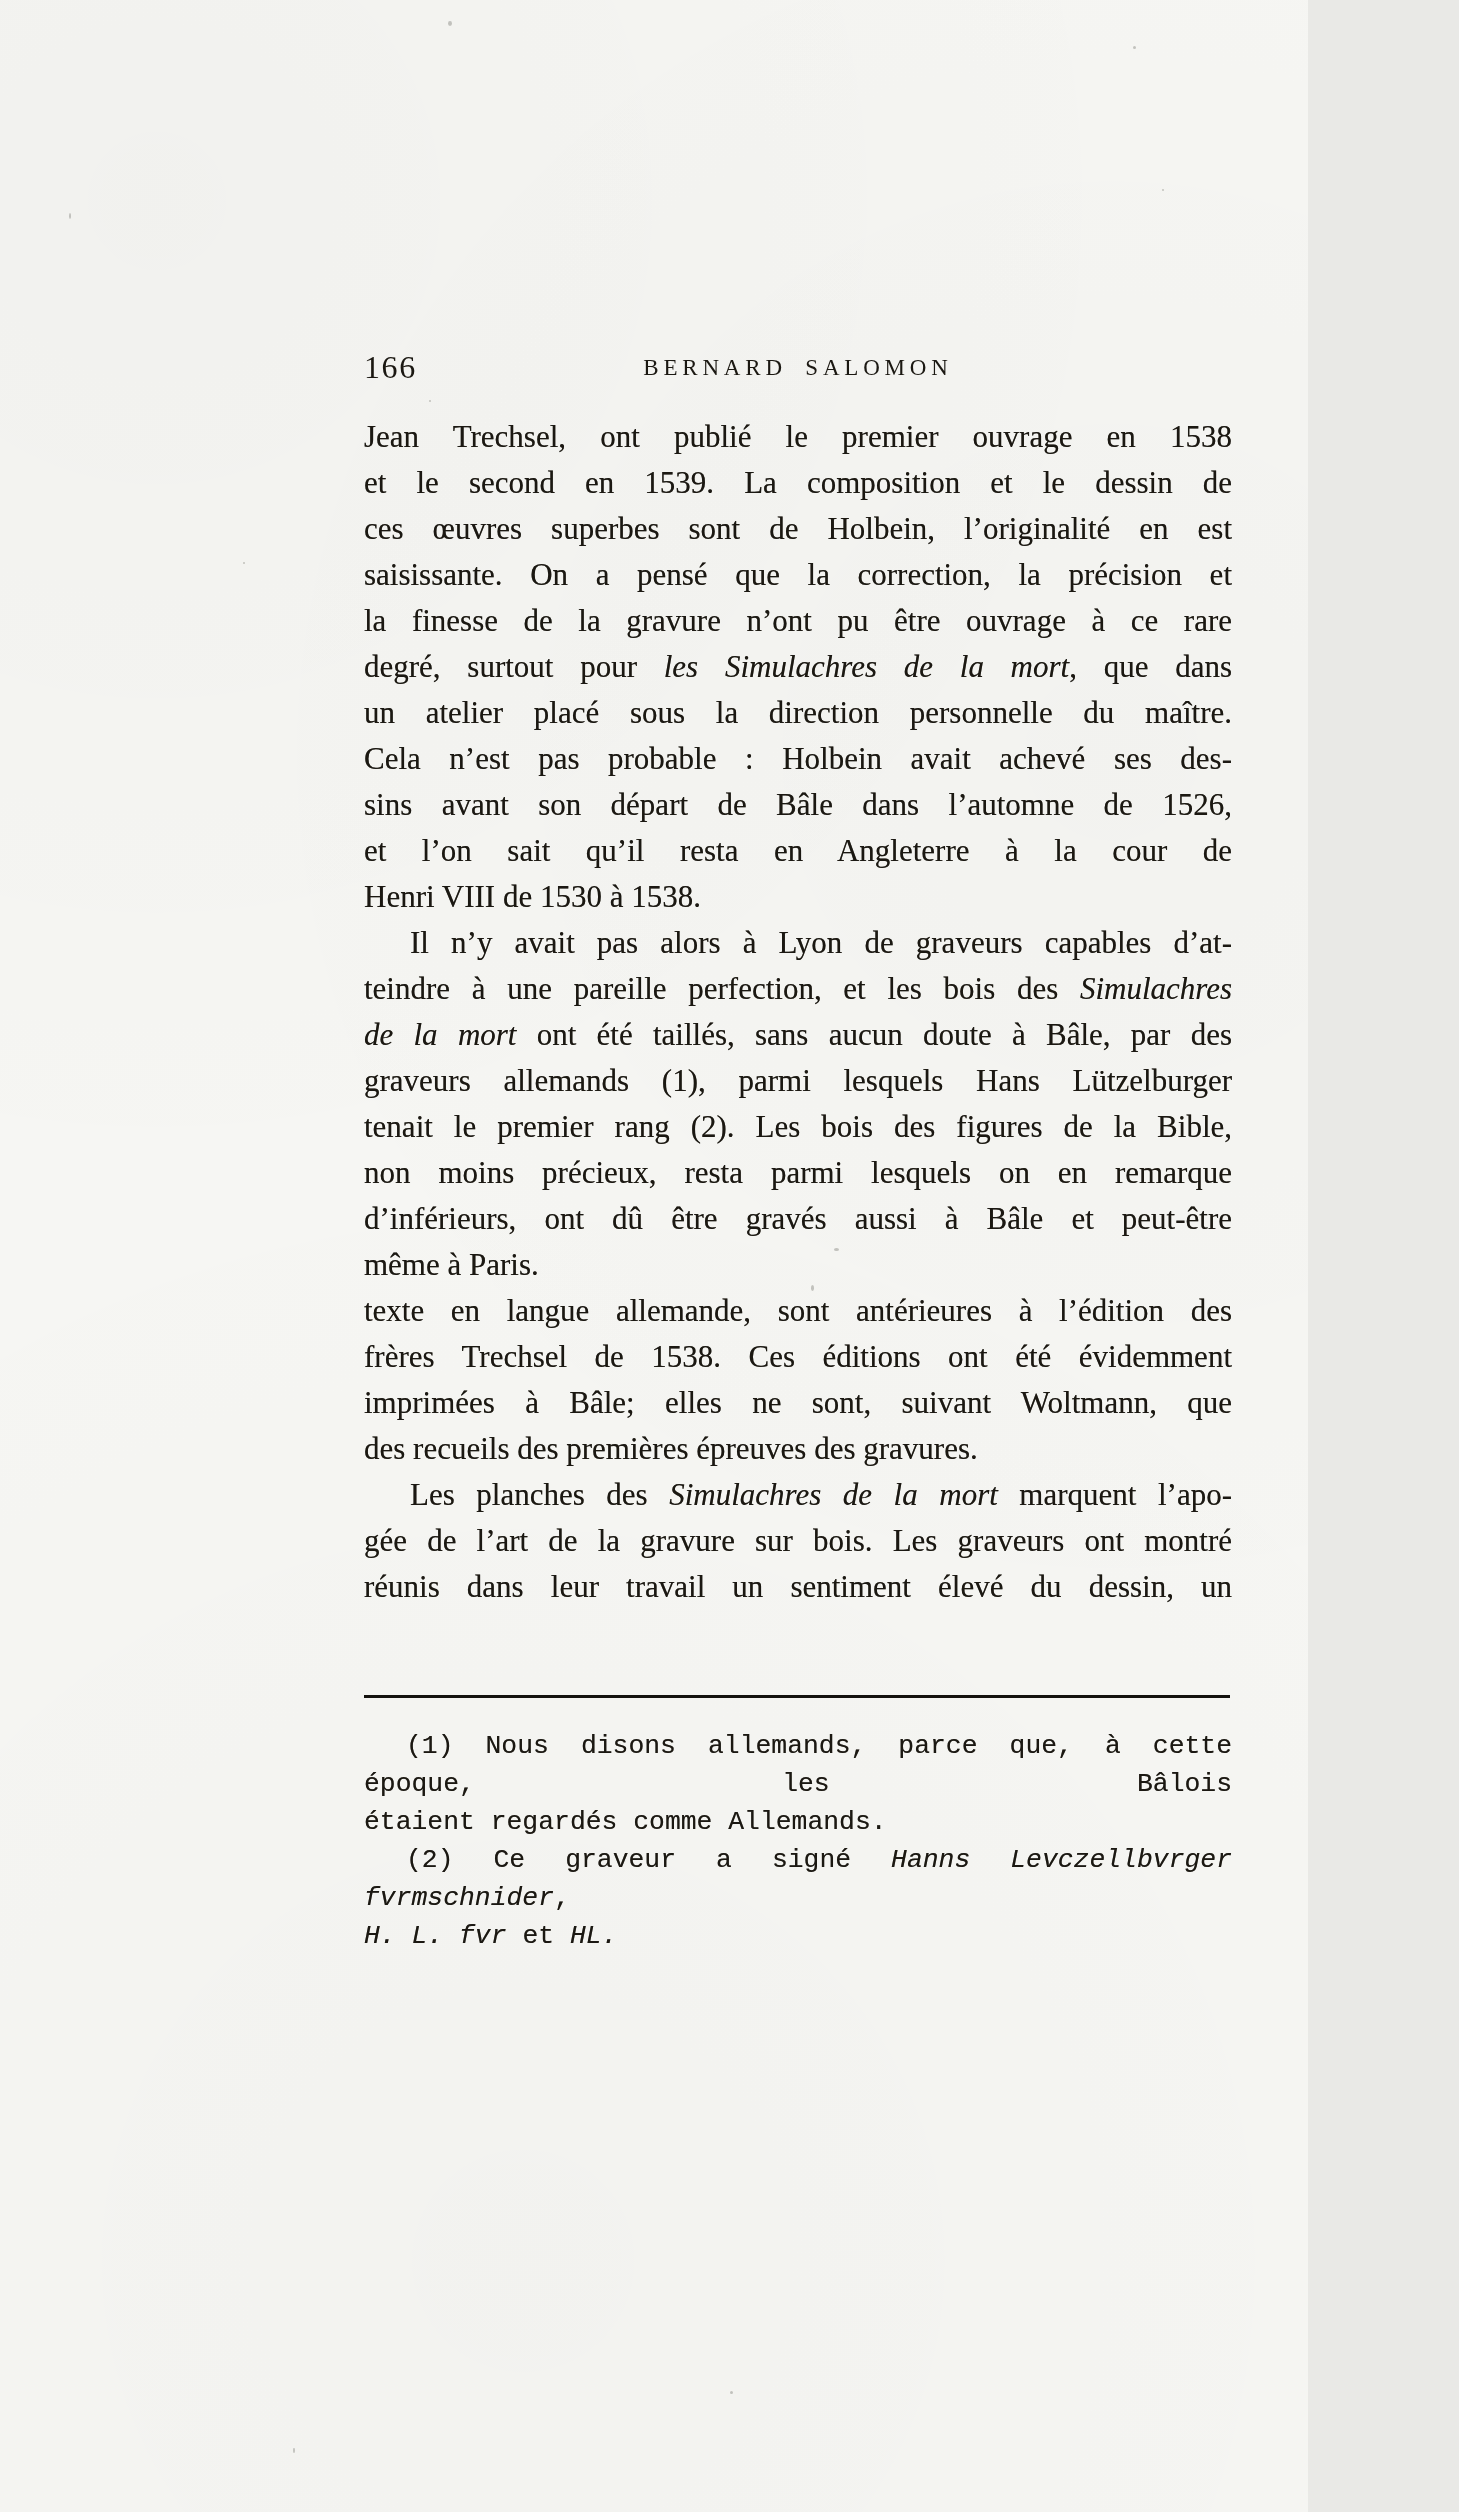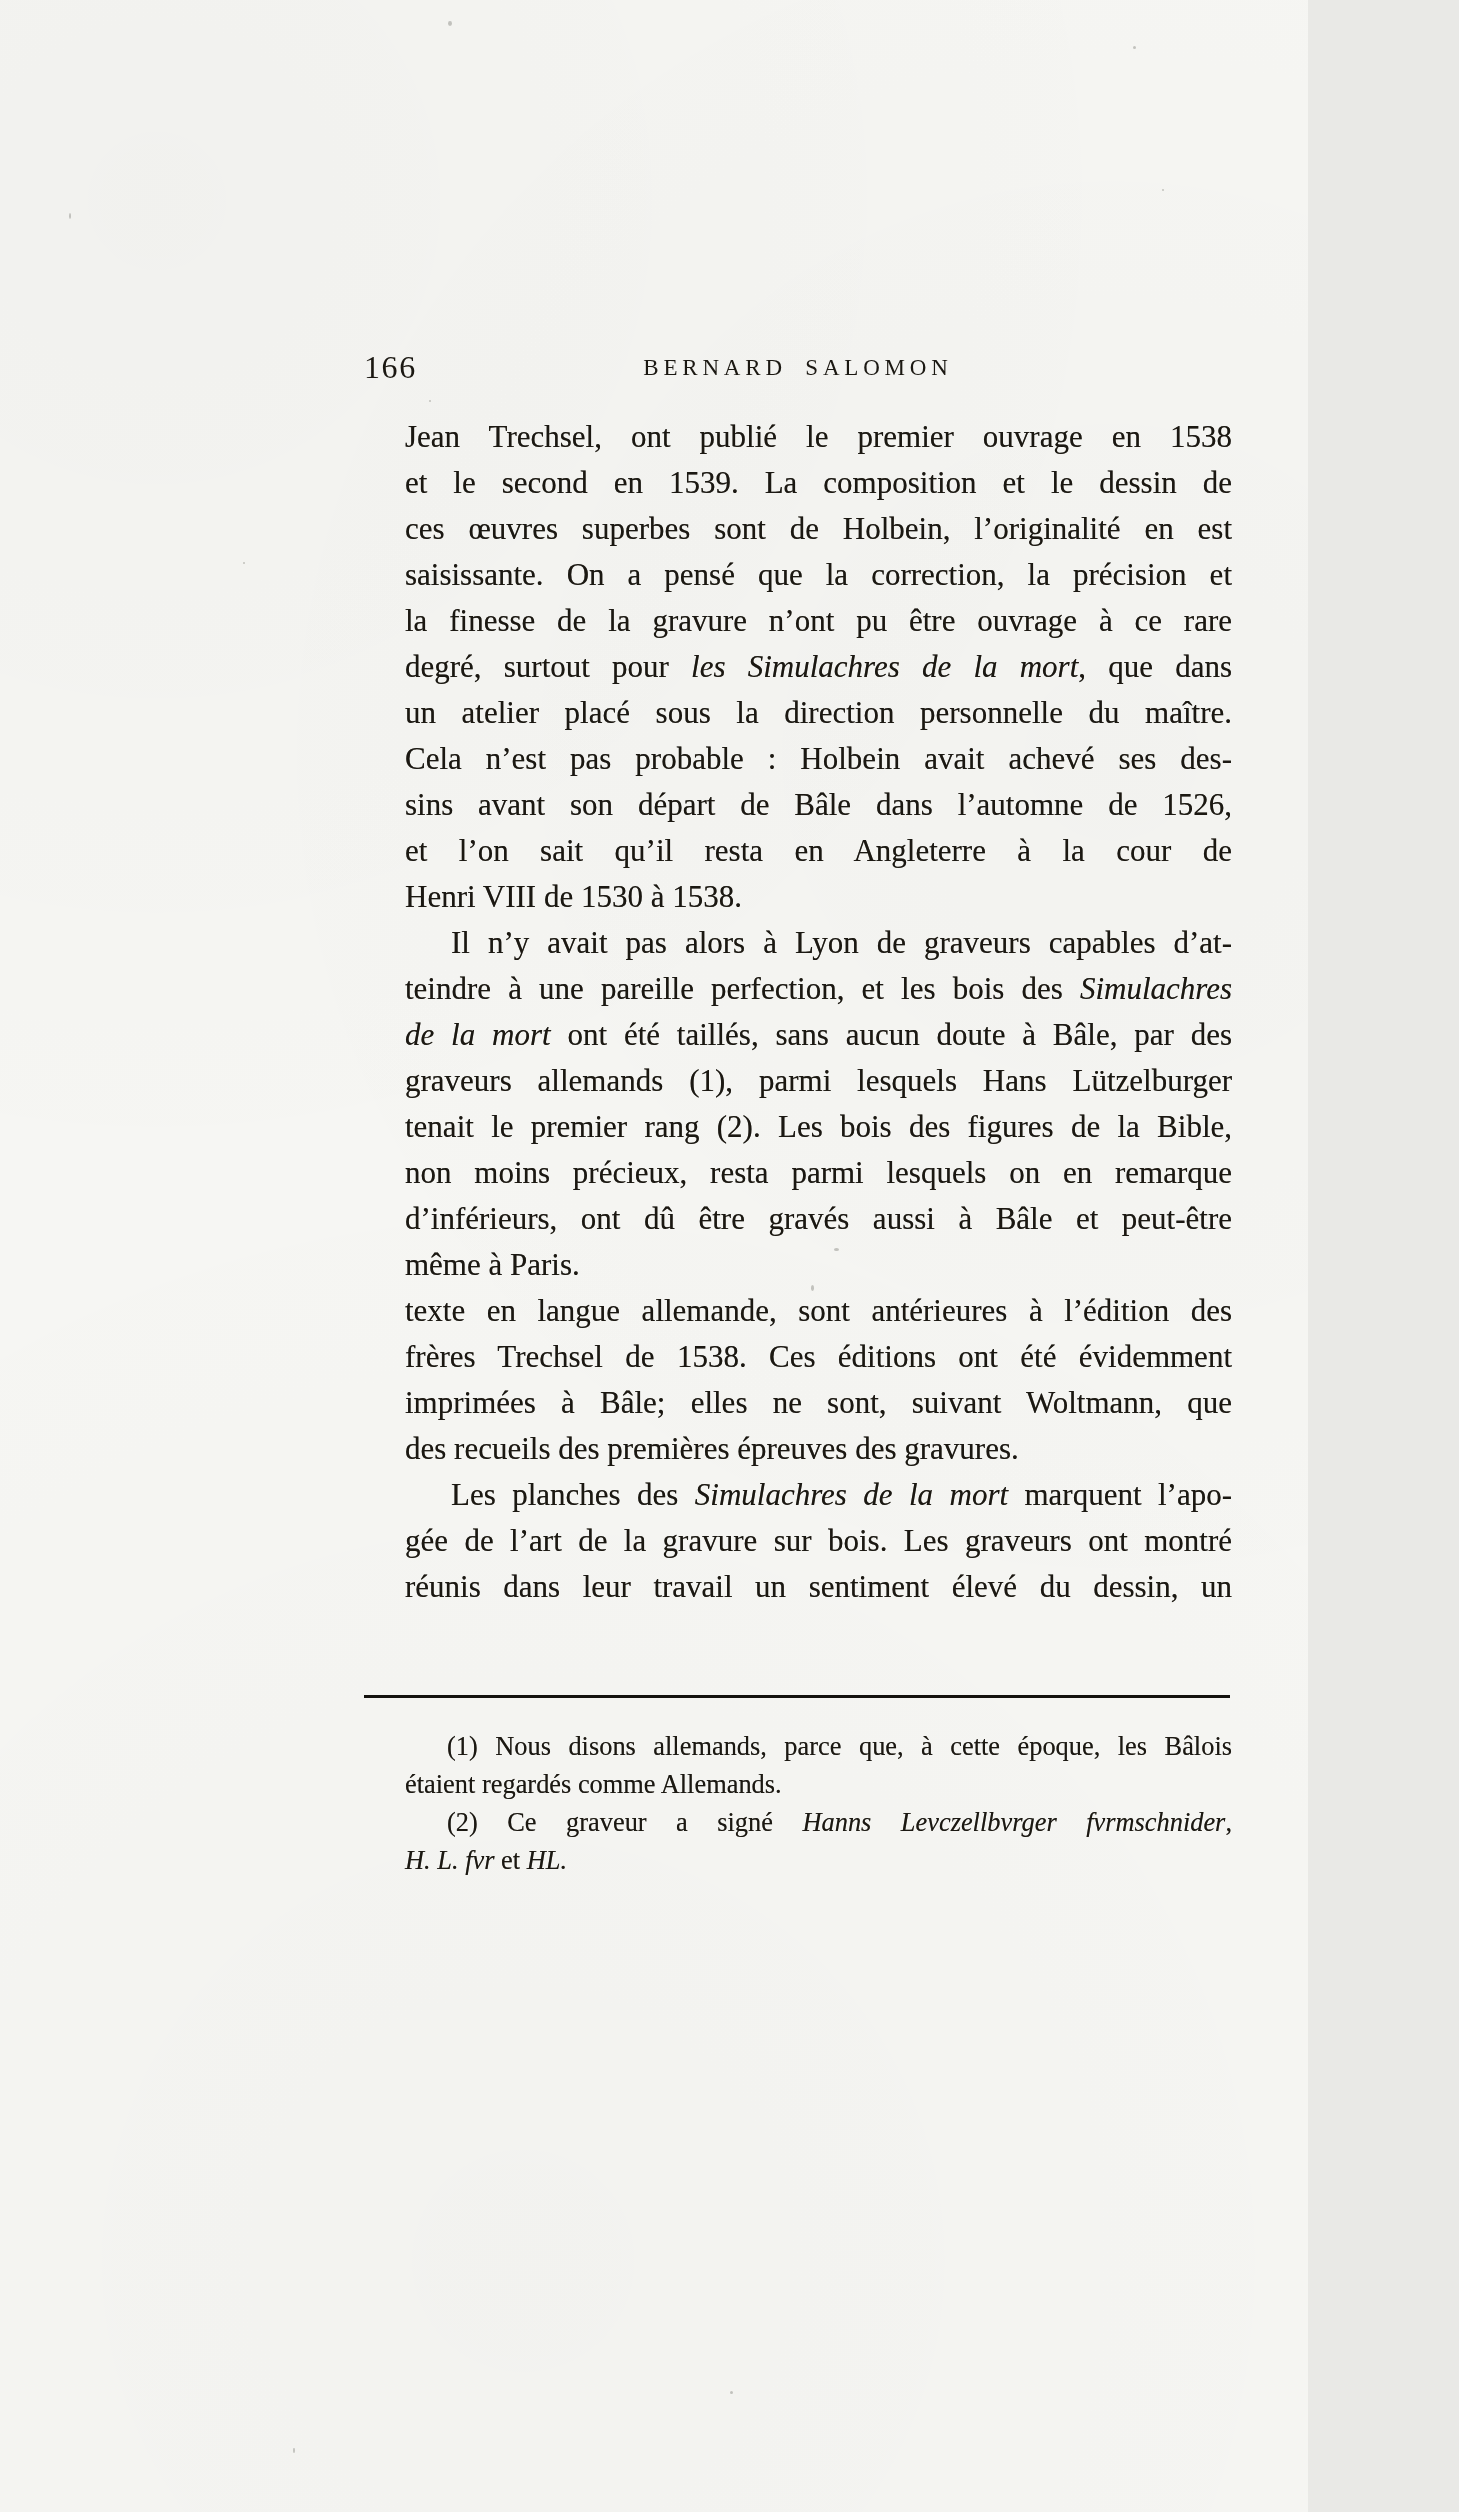--- a/index.html
+++ b/index.html
@@ -34,35 +34,35 @@
     text-align:center;font-size:23px;letter-spacing:4.8px;
     word-spacing:8px;
   }
   .textcol{
     position:absolute;left:364px;top:414px;width:868px;
   }
   .tline{
     font-size:31px;line-height:46px;
     text-align:left;
     text-shadow:0 0 0.4px rgba(20,16,8,0.55);
-    margin-left:41px;
   }
   .tline.just{text-align:justify;text-align-last:justify;}
   .tline.ind{text-indent:46px;}
   .it{font-style:italic;}
   .rule{
     position:absolute;left:364px;top:1695px;width:866px;height:3.2px;
     background:var(--rule);
   }
   .footcol{
     position:absolute;left:364px;top:1727px;width:868px;
   }
   .footcol .tline{
     font-size:26.4px;line-height:38px;
     text-shadow:0 0 0.3px rgba(20,16,8,0.5);
+    font-family:Liberation Mono, monospace;
   }
   .footcol .tline.ind{text-indent:42px;}
   .speck{
     position:absolute;background:#85857e;opacity:.45;border-radius:50%;
     pointer-events:none;
   }
 </style>
 </head>
 <body>
 

